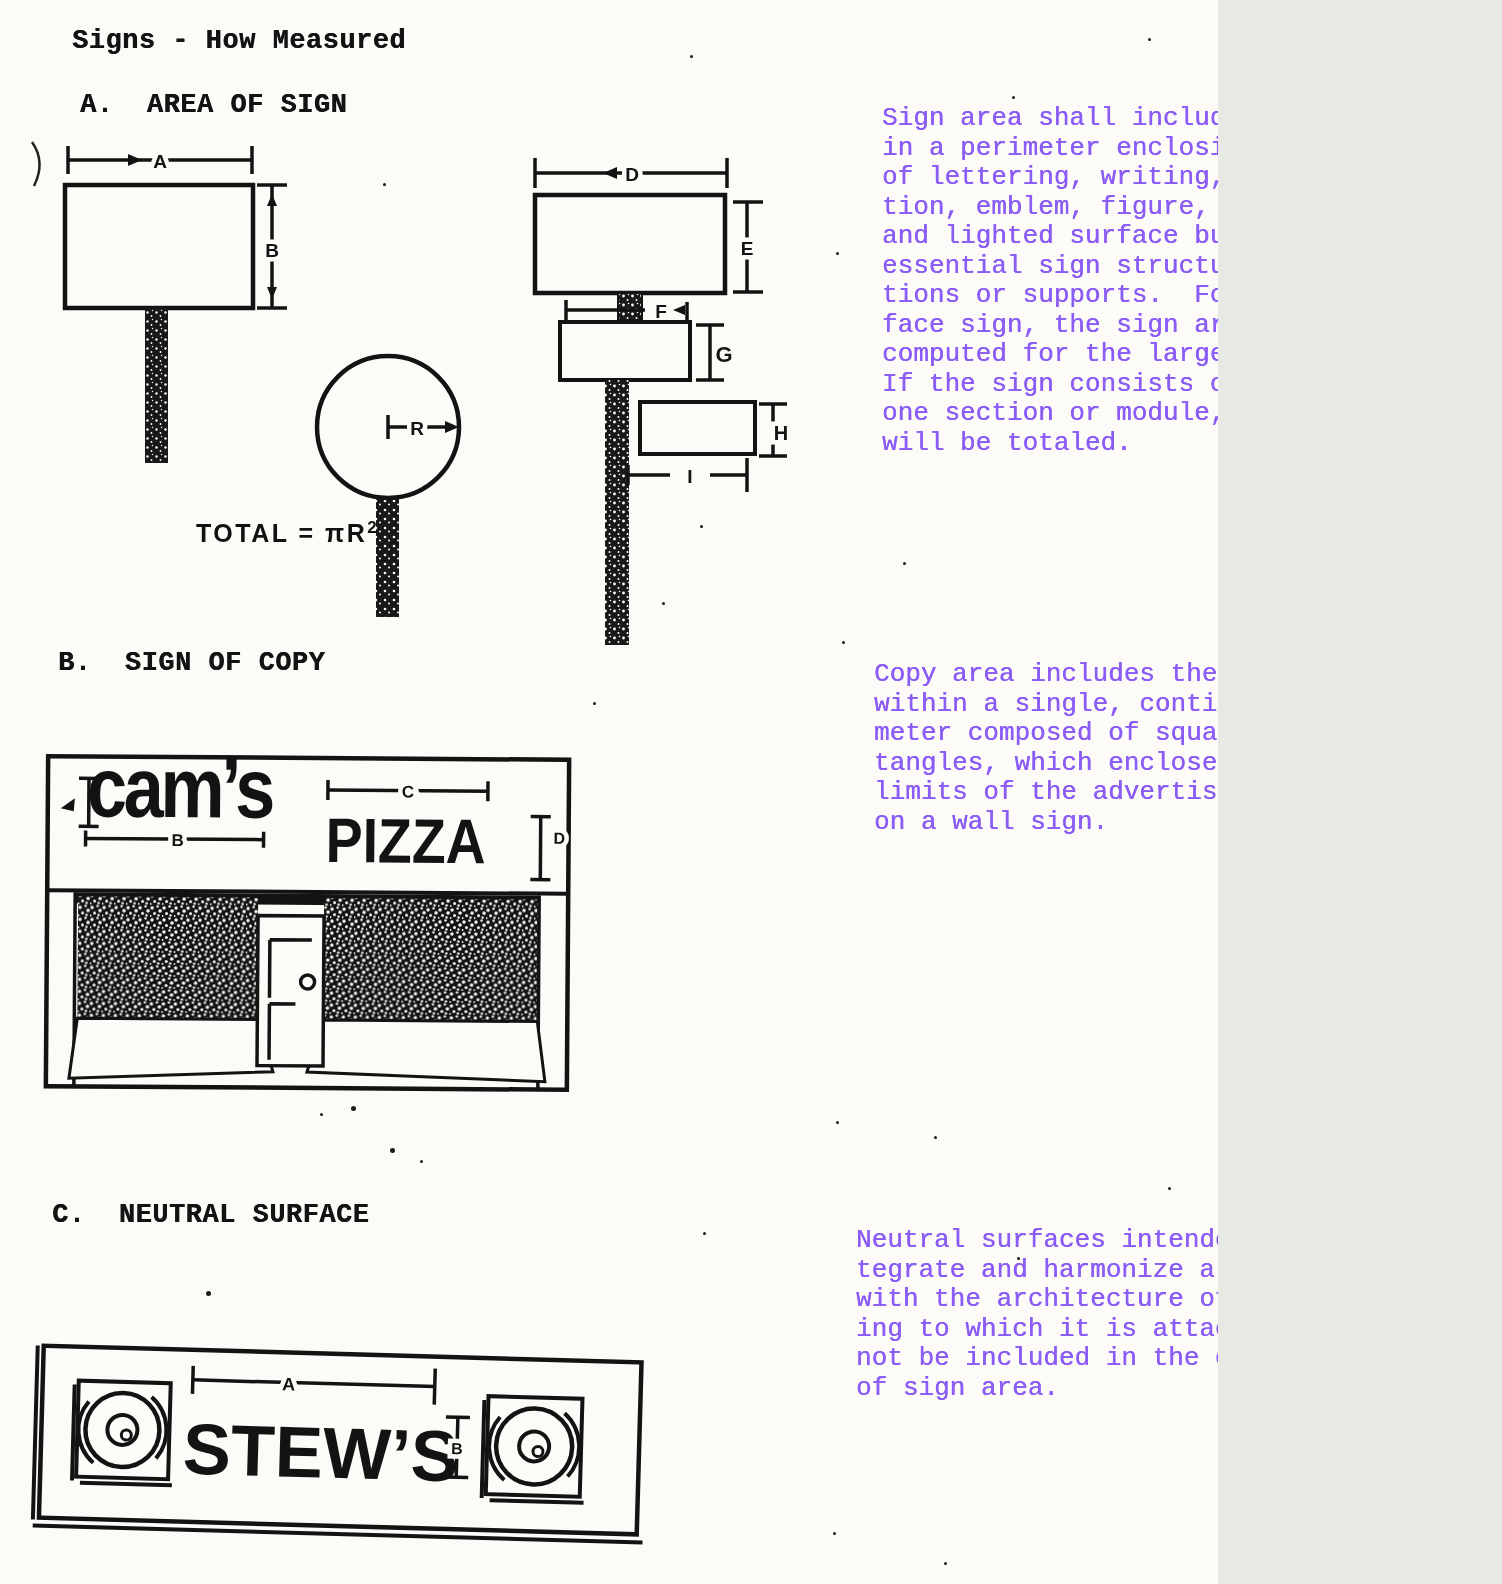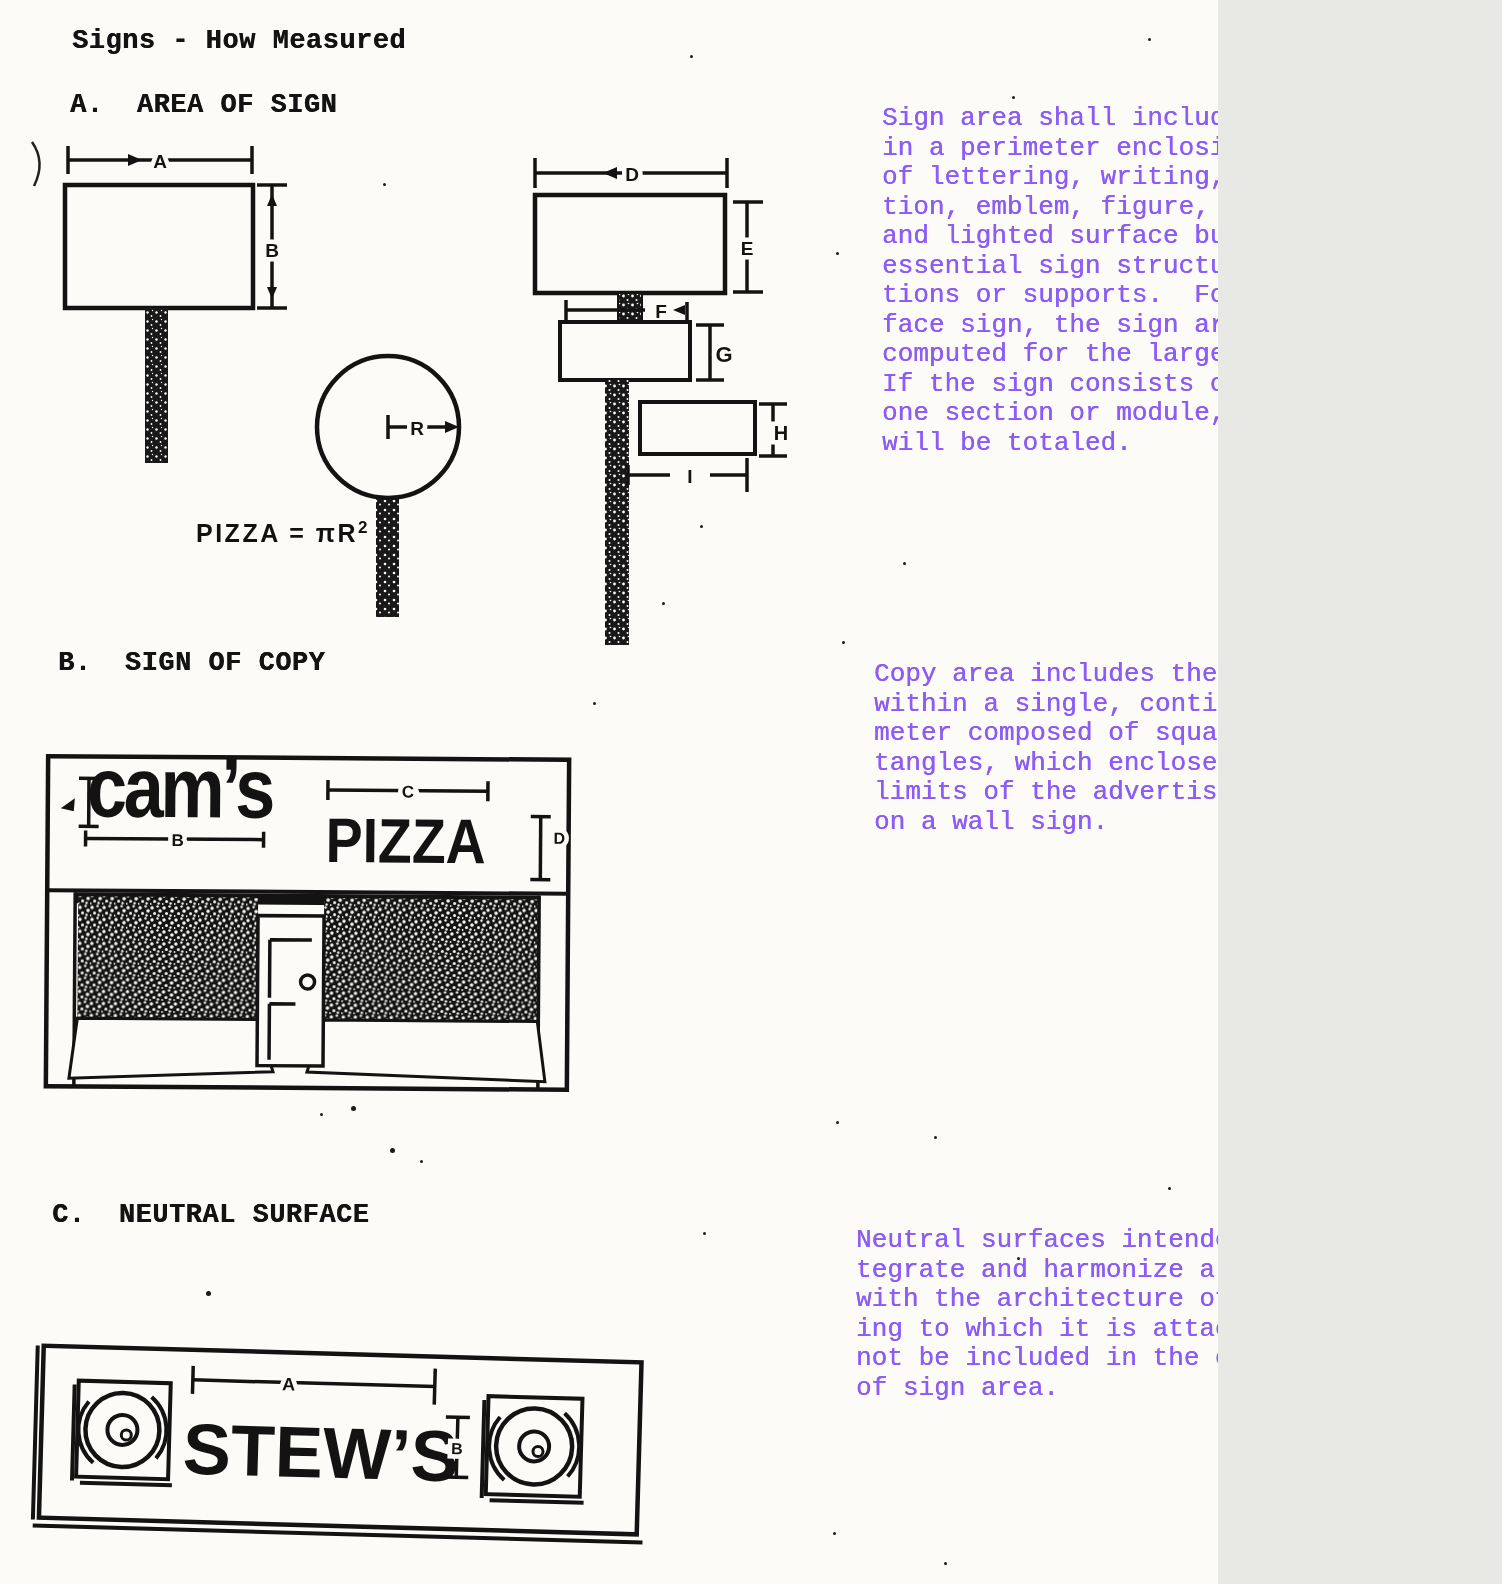--- a/index.html
+++ b/index.html
@@ -29,21 +29,21 @@
 </style>
 </head>
 <body>
 
 <div class="page">
 
   <div class="noise"></div>
 
   <div class="title" style="left:72px;top:26px;">Signs - How Measured</div>
 
-  <div class="heading" style="left:70px;top:90px;">A.  AREA OF SIGN</div>
+  <div class="heading" style="left:80px;top:90px;">A.  AREA OF SIGN</div>
   <div class="para" style="left:882px;top:104px;width:620px;">Sign area shall include the area with-
 in a perimeter enclosing the limits
 of lettering, writing, representa-
 tion, emblem, figure, character
 and lighted surface but excluding
 essential sign structure, founda-
 tions or supports.  For a multiple
 face sign, the sign area shall be
 computed for the largest face only.
 If the sign consists of more than
@@ -60,21 +60,21 @@
 
   <div class="heading" style="left:52px;top:1200px;">C.  NEUTRAL SURFACE</div>
   <div class="para" style="left:856px;top:1226px;width:640px;">Neutral surfaces intended only to in-
 tegrate and harmonize a wall sign
 with the architecture of the build-
 ing to which it is attached, shall
 not be included in the calculation
 of sign area.</div>
 
   <div class="formula" style="left:196px;top:518px;">
-    <span>PIZZA = πR</span><sup>2</sup>
+    <span>TOTAL = πR</span><sup>2</sup>
   </div>
 
   <svg style="left:28px;top:138px;" width="300" height="345" viewBox="0 0 300 345">
     <defs>
       <pattern id="stip1" width="9" height="9" patternUnits="userSpaceOnUse">
         <rect width="9" height="9" fill="#191919"></rect>
         <circle cx="2.5" cy="3.5" r="1.2" fill="#fdfdfb"></circle>
         <circle cx="6.5" cy="7" r="0.9" fill="#fdfdfb"></circle>
         <circle cx="7.5" cy="1.5" r="0.7" fill="#fdfdfb"></circle>
       </pattern>

